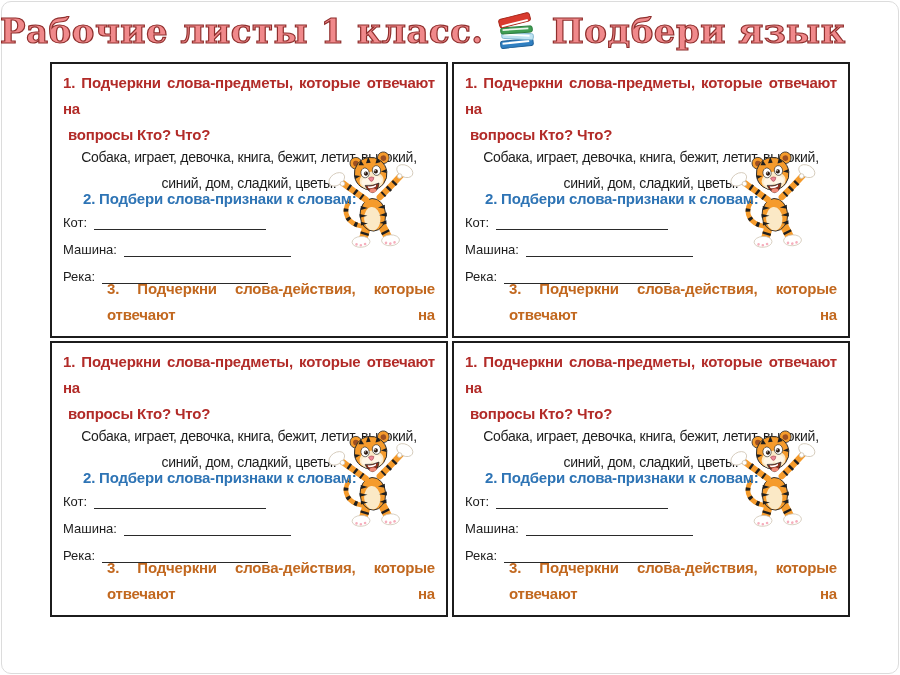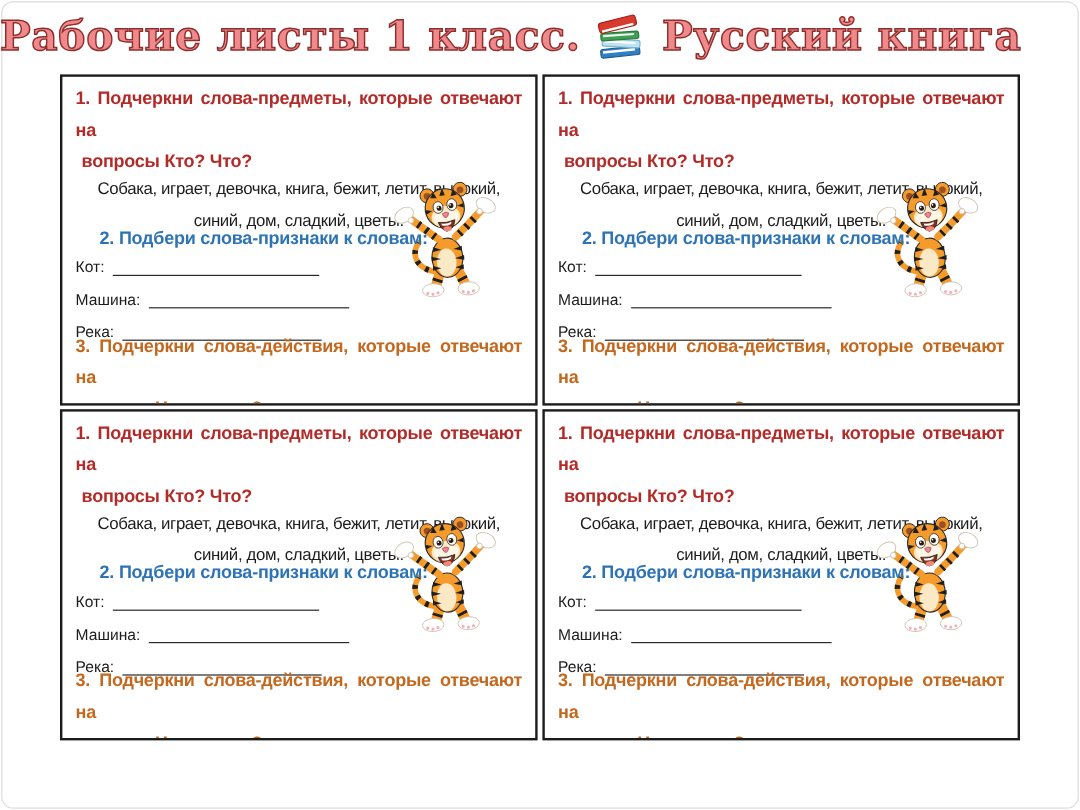--- a/index.html
+++ b/index.html
@@ -39,21 +39,21 @@
   .ind{padding-left:5px;}
   .c1{color:var(--task1);} .c2{color:var(--task2);} .c3{color:var(--task3);}
   .bl{font-size:14px;line-height:26px;letter-spacing:-0.3px;text-align:center;white-space:nowrap;color:var(--text);}
   .b1{margin-top:-4px;}
   .t2{margin-top:-10px;margin-left:20px;}
   .fills{margin-top:-3px;position:relative;z-index:2;width:262px;}
   .frow{height:27px;display:flex;align-items:center;font-size:13px;}
   .flabel{margin-right:7px;line-height:27px;}
   .fline{display:inline-block;height:13px;border-bottom:1.7px solid #2a2a2a;}
   .w1{width:172px;} .w2{width:167px;} .w3{width:166px;}
-  .t3{margin-top:-14px;}
+  .t3{margin-top:-14px;margin-left:44px;}
   .tiger{position:absolute;left:272px;top:84px;width:96px;height:101px;z-index:1;}
   .hidden-defs{position:absolute;width:0;height:0;overflow:hidden;}
 </style>
 </head>
 <body>
 
 <svg class="hidden-defs" aria-hidden="true">
   <defs>
     <symbol id="books-sym" viewBox="0 0 46 42">
       <g transform="rotate(-6 23 34)">
@@ -147,21 +147,21 @@
   </defs>
 </svg>
 
 <div class="frame"></div>
 
 <div class="titlebar">
   <span class="title-text">Рабочие листы 1 класс.</span>
   <svg class="books-icon">
       <use href="#books-sym"></use>
     </svg>
-  <span class="title-text">Русский книга</span>
+  <span class="title-text">Подбери язык</span>
 </div>
 
 <div class="grid">
 
   <div class="card">
     <div class="h c1 just">1. Подчеркни слова-предметы, которые отвечают на</div>
     <div class="h c1 ind">вопросы Кто? Что?</div>
     <div class="bl b1">Собака, играет, девочка, книга, бежит, летит, высокий,</div>
     <div class="bl">синий, дом, сладкий, цветы.</div>
     <div class="h c2 t2">2. Подбери слова-признаки к словам:</div>

